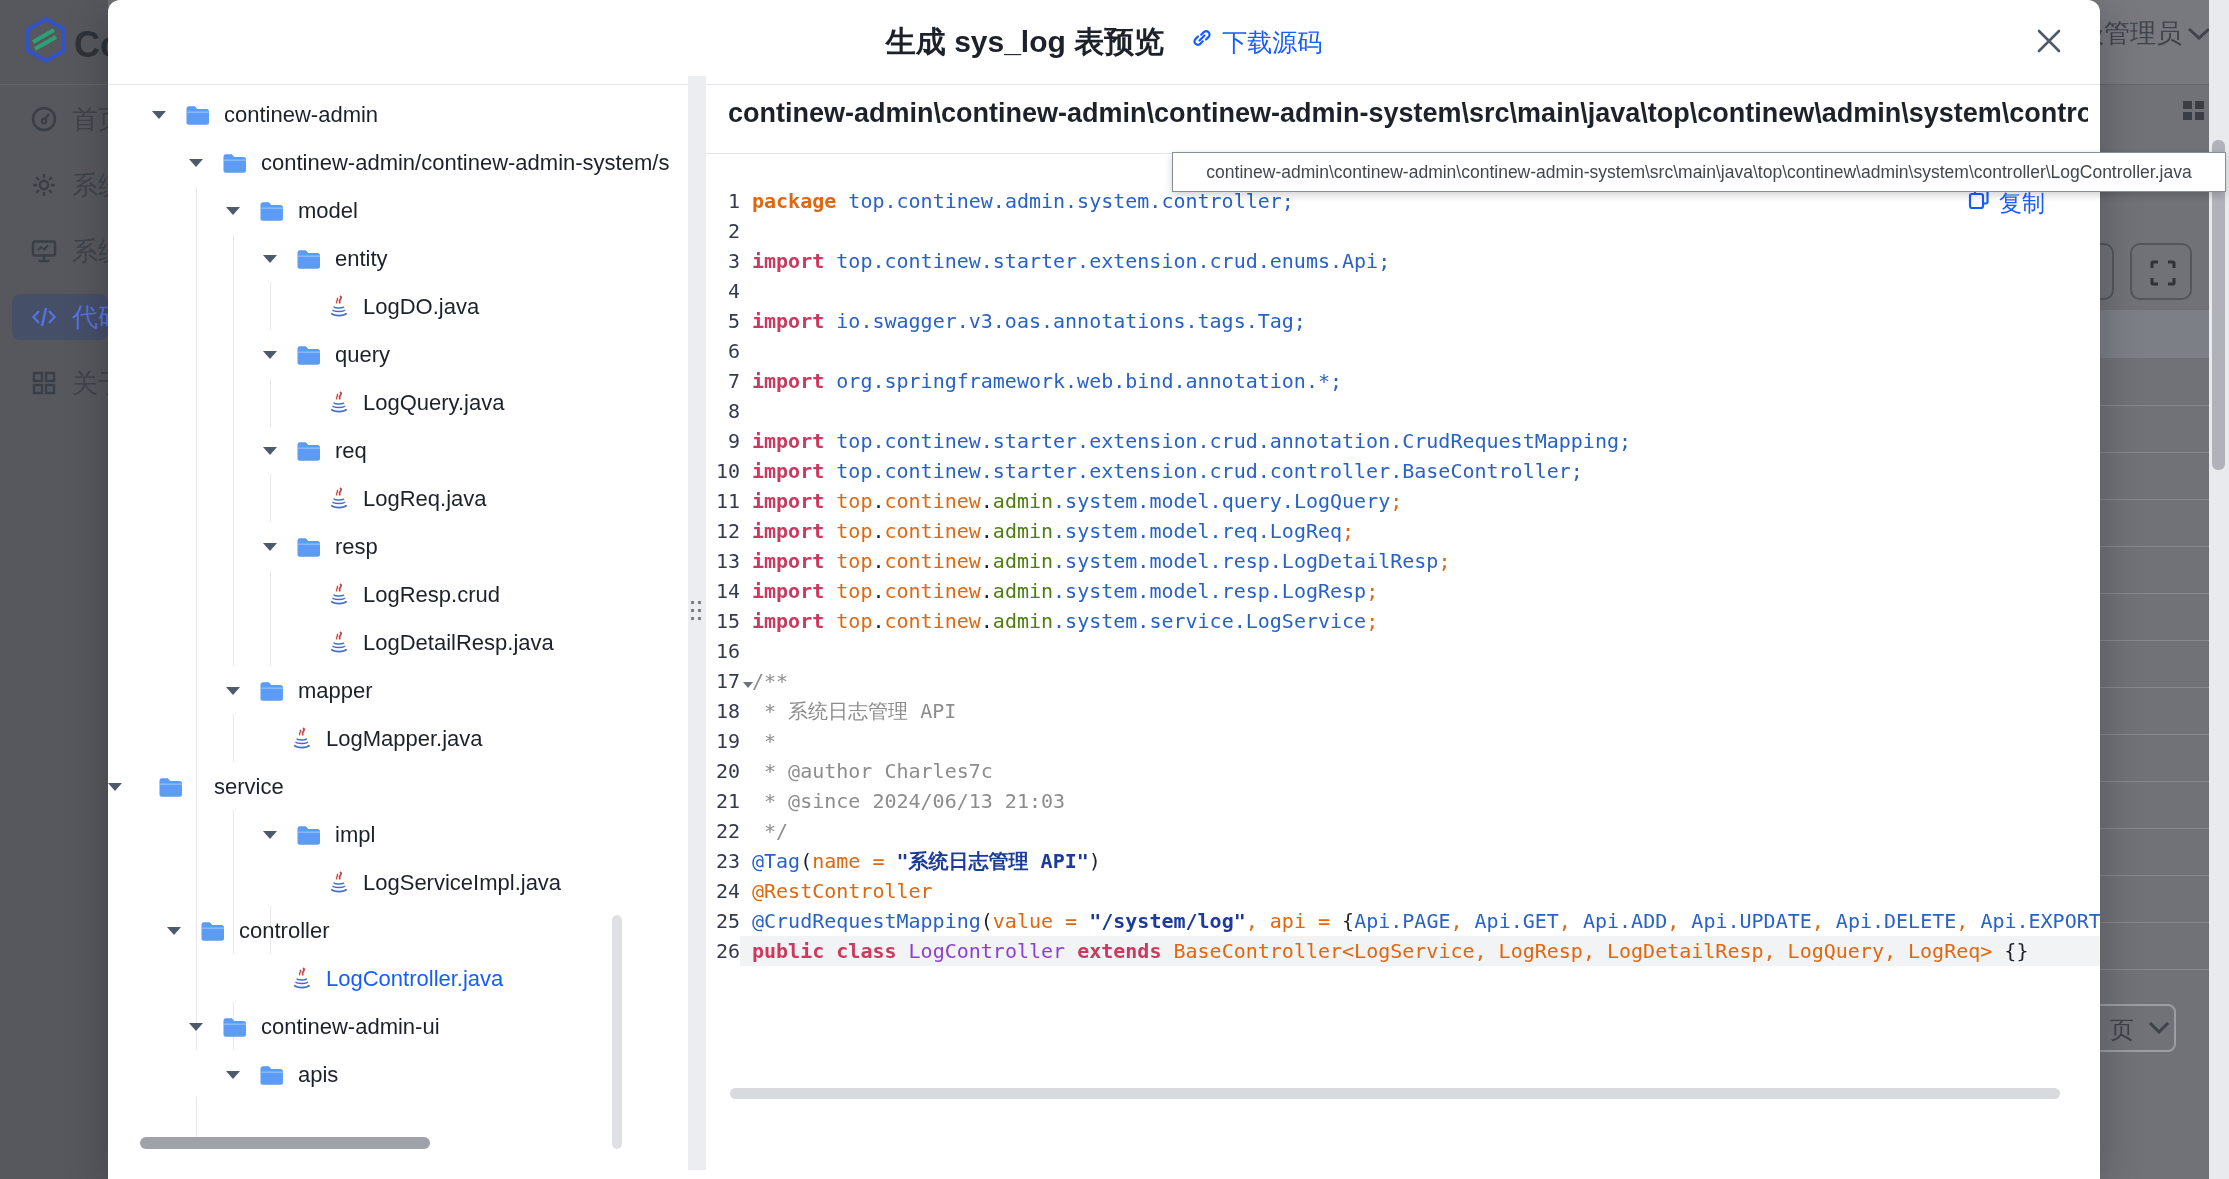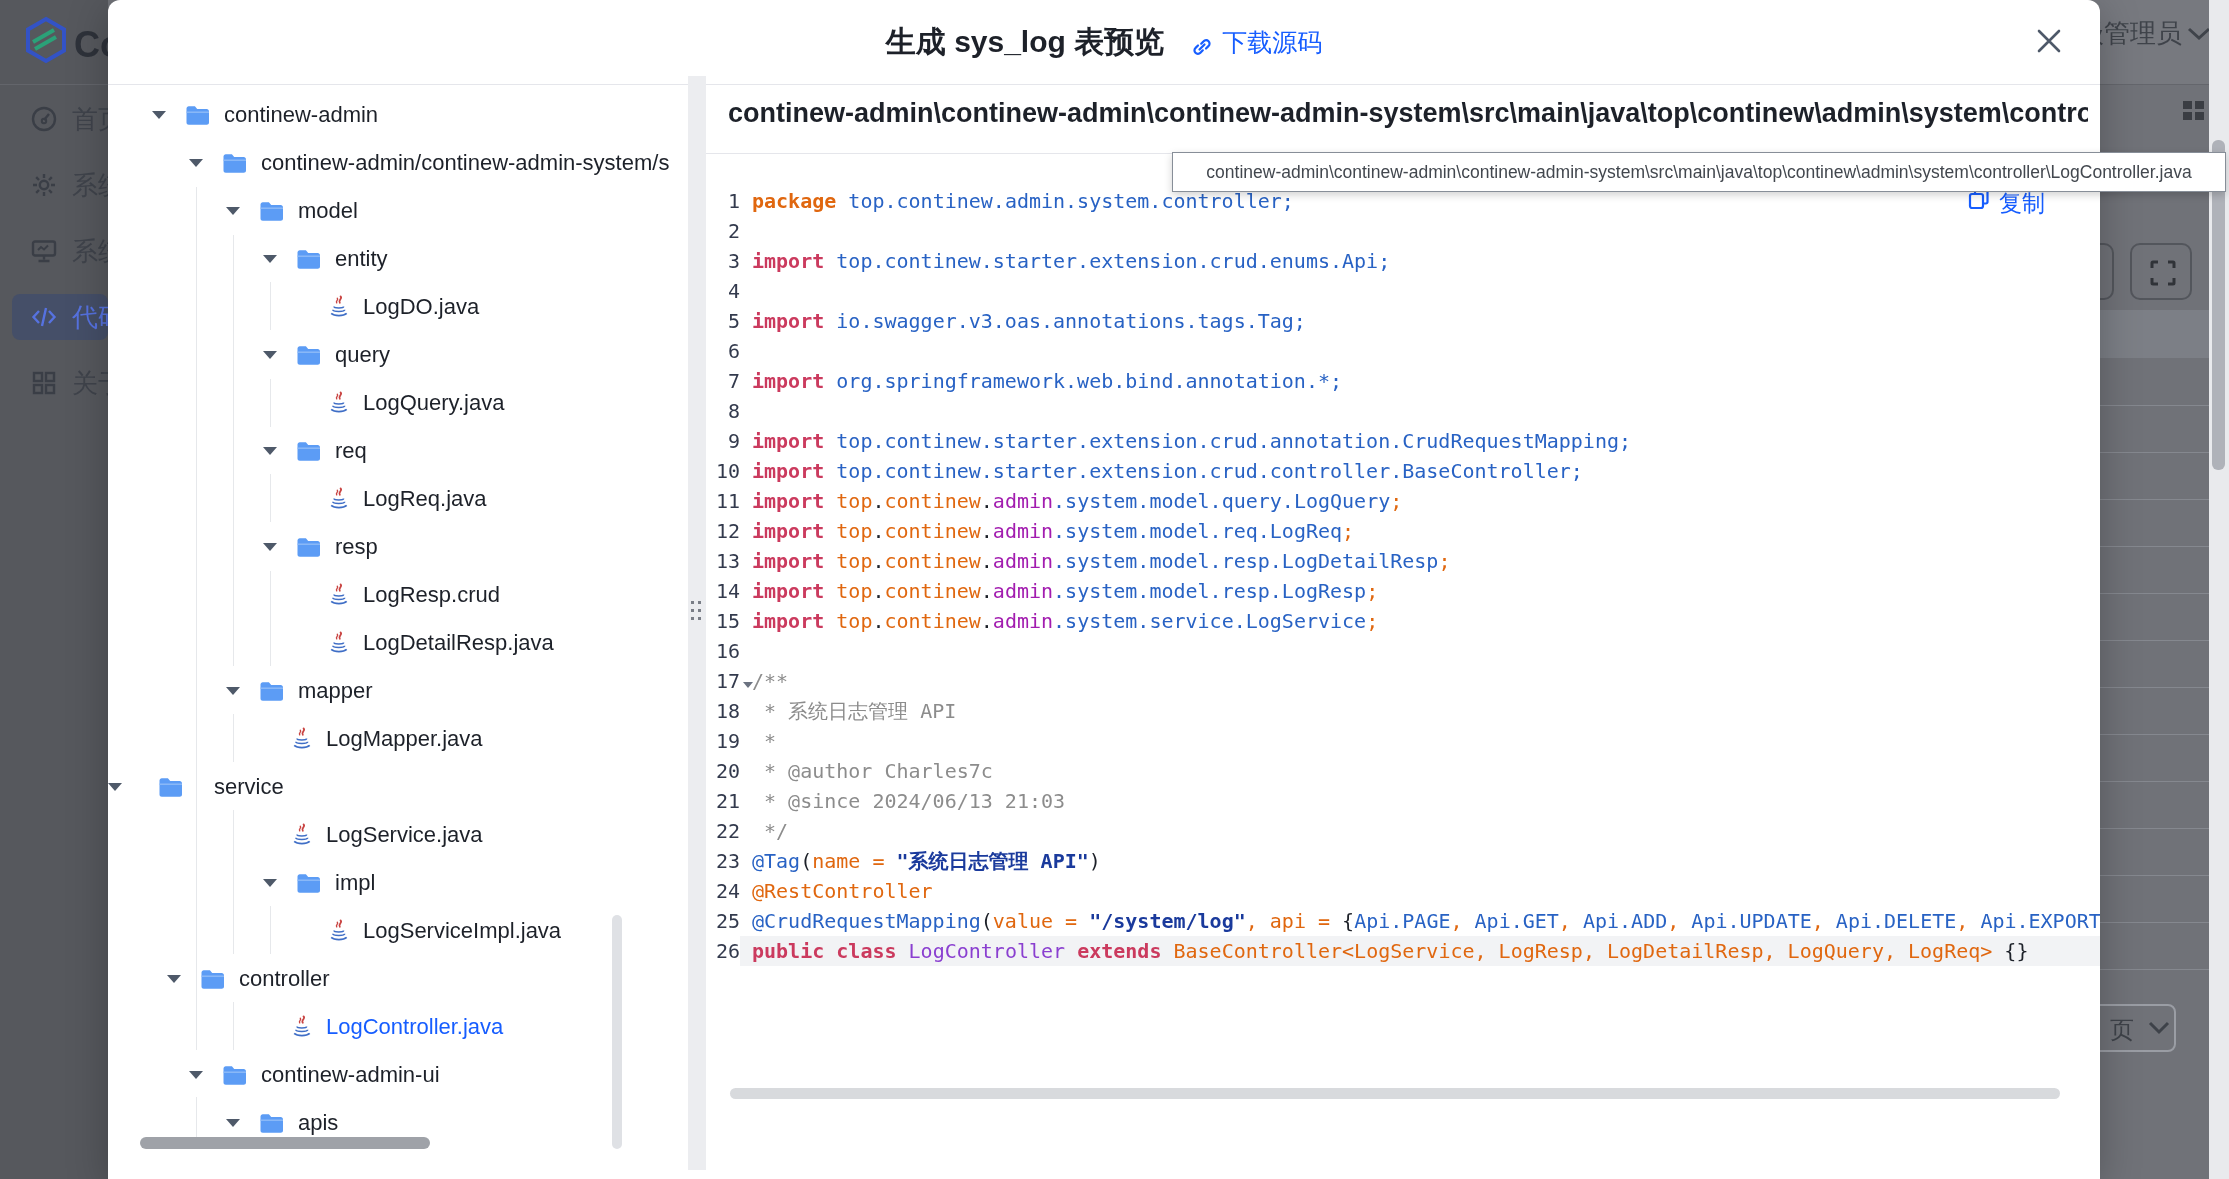--- a/index.html
+++ b/index.html
@@ -36,21 +36,21 @@
   #bg-pager-chevron { left:2148px; top:1021px; }
   #bg-scrollstrip { left:2209px; top:0; width:20px; height:1179px; background:#e9eaed; }
   #bg-scrollthumb { left:2212px; top:140px; width:13px; height:330px; background:#afb2b9; border-radius:6px; }
 
   
   #modal { left:108px; top:0; width:1992px; height:1179px; background:#ffffff;
            border-radius:12px 12px 0 0; box-shadow:0 8px 40px rgba(0,0,0,.25); }
   #modal-header { position:absolute; left:0; top:0; width:100%; height:85px;
                   border-bottom:1px solid #e5e6eb; display:flex; align-items:center; justify-content:center; gap:26px; }
   #modal-title { font-size:30px; font-weight:600; color:#1d2129; }
-  #download-link { display:flex; align-items:flex-end; gap:8px; color:#165dff; font-size:25px; cursor:pointer; }
+  #download-link { display:flex; align-items:flex-start; gap:8px; color:#165dff; font-size:25px; cursor:pointer; }
   #close-btn { position:absolute; right:34px; top:24px; width:34px; height:34px; cursor:pointer; color:#4e5969;
                display:flex; align-items:center; justify-content:center; }
 
   #modal-body { position:absolute; left:0; top:76px; width:1613px; height:1094px; }
 
   
   #tree-pane { left:0; top:0; width:580px; height:1094px; overflow:hidden; }
   .guide { position:absolute; width:1px; background:#e6e8eb; }
   #tree-rows { position:absolute; left:0; top:15px; width:100%; }
   .tree-row { height:48px; display:flex; align-items:center; white-space:nowrap; overflow:hidden; font-size:22px; color:#1d2129; cursor:pointer; }
@@ -76,21 +76,21 @@
   #code-area { position:absolute; left:0; top:110px; width:100%; }
   .code-line { height:30px; display:flex; align-items:center; font-family:"DejaVu Sans Mono","Liberation Mono",monospace;
                font-size:20px; white-space:pre; }
   .code-line .ln { flex:none; width:34px; text-align:right; color:#333a4d; }
   .code-line .foldbox { flex:none; width:12px; height:30px; position:relative; }
   .code-line .foldbox .fold-tri { position:absolute; left:3px; top:16px; width:0; height:0;
       border-left:5px solid transparent; border-right:5px solid transparent; border-top:6px solid #6b7280; }
   .code-line .src { flex:1; height:30px; line-height:30px; overflow:hidden; }
   .code-line.hl .src, .code-line.hl .foldbox { background:#f2f3f5; }
   .tk-k { color:#cb3a5e; font-weight:bold; }
-  .tk-r { color:#a21caf; }
+  .tk-r { color:#4d7c0f; }
   .tk-o { color:#e0670f; }
   .tk-O { color:#e0670f; font-weight:bold; }
   .tk-b { color:#2862c4; }
   .tk-s { color:#1a3a9c; font-weight:bold; }
   .tk-p { color:#8a3fd0; }
   .tk-c { color:#8c8c8c; }
   .tk-d { color:#1d2129; }
   #code-hscroll { position:absolute; left:24px; top:1012px; width:1330px; height:11px; background:#d8dadd; border-radius:6px; }
 
   
@@ -390,32 +390,20 @@
           <div class="tree-row" style=" gap: 17px;">
             <span class="caret"></span>
             <span class="ficon">
               <svg width="26" height="23" viewBox="0 0 26 23">
                 <path d="M1.5 4.6c0-1.3 1-2.3 2.3-2.3h6.1l2.3 2.6h9.5c1.3 0 2.3 1 2.3 2.3v11.2c0 1.3-1 2.3-2.3 2.3H3.8c-1.3 0-2.3-1-2.3-2.3z" fill="#5c9cf5"></path>
                 <path d="M1.5 8.2h22.5" stroke="#8fbbf8" stroke-width="1.4"></path>
               </svg>
             </span>
             <span>service</span>
           </div>
-          <div class="tree-row" style="padding-left: 183px;">
-            <span class="ficon">
-              <svg width="22" height="25" viewBox="0 0 22 25">
-                <path d="M12.6 1.5c2.3 2.3-2.9 3.3-.8 6.2" fill="none" stroke="#c94442" stroke-width="1.8" stroke-linecap="round"></path>
-                <path d="M9.3 3.2c1.7 1.7-2 2.5-.6 4.6" fill="none" stroke="#c94442" stroke-width="1.4" stroke-linecap="round"></path>
-                <path d="M6 11.6c0 1.9 9.6 1.9 9.6 0" fill="none" stroke="#3f6ec6" stroke-width="1.6"></path>
-                <path d="M4.8 14.8c0 2.2 11.9 2.2 11.9 0" fill="none" stroke="#3f6ec6" stroke-width="1.6"></path>
-                <path d="M3.2 18.4c3.2 2.9 12.2 2.9 15.5 0" fill="none" stroke="#3f6ec6" stroke-width="1.8"></path>
-              </svg>
-            </span>
-            <span>LogService.java</span>
-          </div>
           <div class="tree-row" style="padding-left: 155px;">
             <span class="caret"></span>
             <span class="ficon">
               <svg width="26" height="23" viewBox="0 0 26 23">
                 <path d="M1.5 4.6c0-1.3 1-2.3 2.3-2.3h6.1l2.3 2.6h9.5c1.3 0 2.3 1 2.3 2.3v11.2c0 1.3-1 2.3-2.3 2.3H3.8c-1.3 0-2.3-1-2.3-2.3z" fill="#5c9cf5"></path>
                 <path d="M1.5 8.2h22.5" stroke="#8fbbf8" stroke-width="1.4"></path>
               </svg>
             </span>
             <span>impl</span>
           </div>

